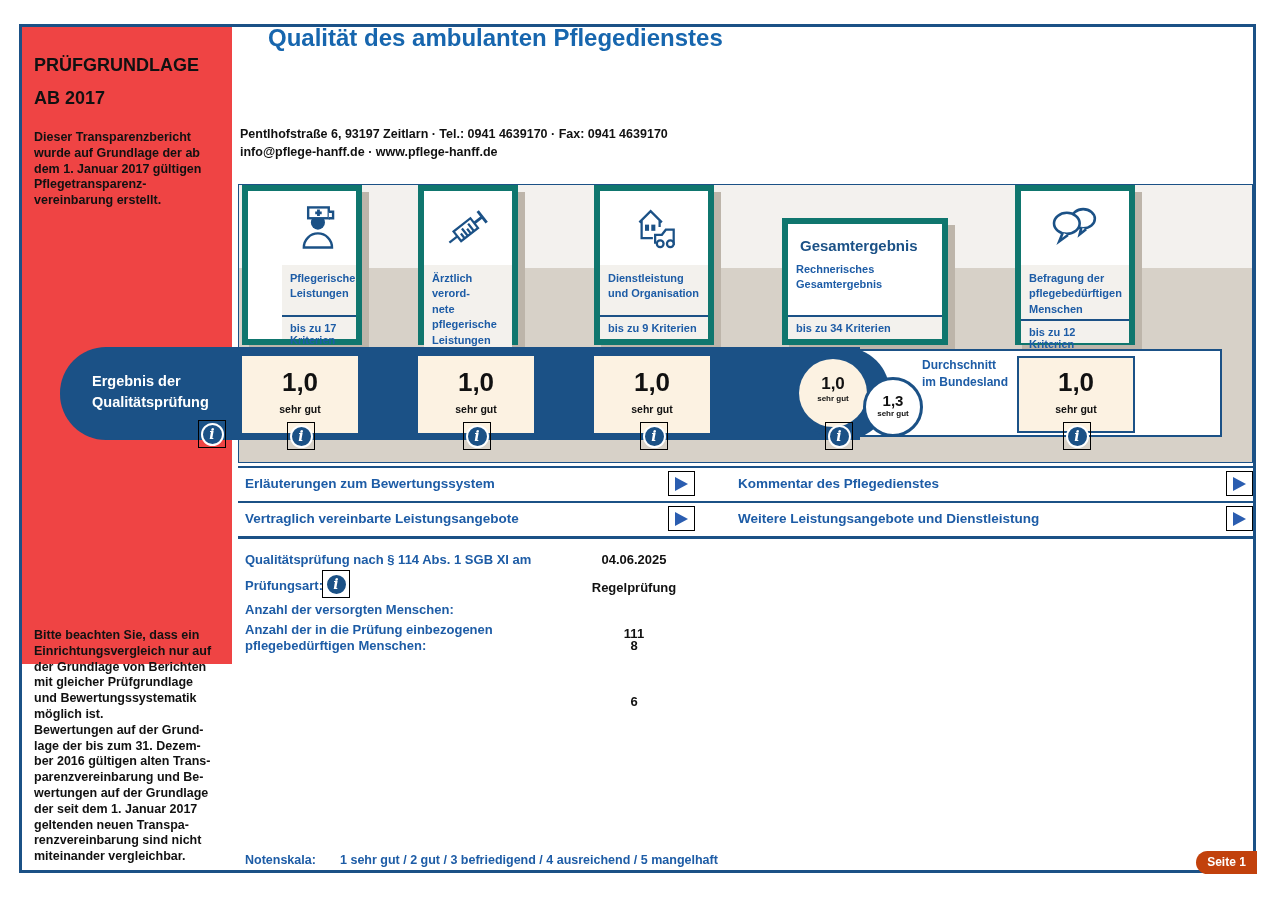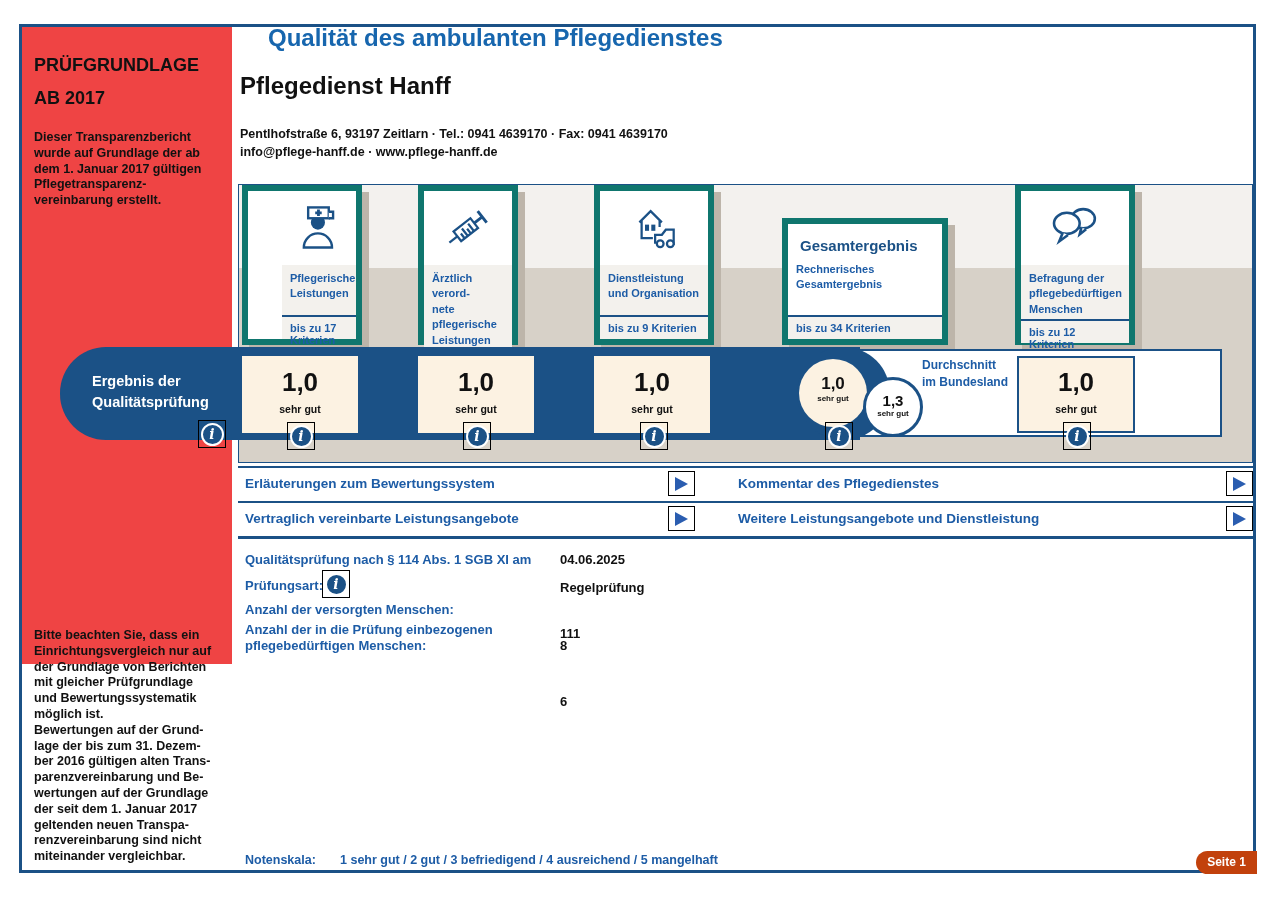--- a/index.html
+++ b/index.html
@@ -46,21 +46,21 @@
   .info{width:26px;height:26px;border:1px solid #000;display:flex;align-items:center;justify-content:center;z-index:30;background:transparent;}
   .info .disc{width:23px;height:23px;border-radius:50%;background:#1b5186;border:2px solid #fff;box-sizing:border-box;
               color:#fff;font-family:"DejaVu Serif",serif;font-style:italic;font-size:14px;line-height:18px;text-align:center;}
   
   .hline{background:#1b5186;z-index:3;}
   .link-label{font-size:13.5px;color:#1d5ca6;z-index:4;}
   .link-arrow{width:25px;height:23px;border:1px solid #000;background:#fff;display:flex;align-items:center;justify-content:center;z-index:4;}
   .tri{width:0;height:0;border-left:13px solid #2a5db0;border-top:7px solid transparent;border-bottom:7px solid transparent;}
   
   .dlabel{font-size:13px;color:#1d5ca6;line-height:16px;white-space:pre-line;z-index:4;}
-  .dvalue{left:560px;width:148px;text-align:left;font-size:13px;color:#111;z-index:4;}
+  .dvalue{left:560px;width:148px;text-align:center;font-size:13px;color:#111;z-index:4;}
   
   .nlabel{left:245px;top:853px;font-size:12.5px;color:#1d5ca6;z-index:4;}
   .nvalue{left:340px;top:853px;font-size:12.5px;color:#1d5ca6;z-index:4;}
   #pagepill{left:1196px;top:851px;width:61px;height:23px;background:#c2410c;border-radius:12px 0 0 12px;
             color:#fff;font-size:12px;text-align:center;line-height:23px;z-index:6;}
   svg{display:block;}
 </style>
 </head>
 <body>
 
@@ -90,21 +90,20 @@
 ber 2016 gültigen alten Trans-
 parenzvereinbarung und Be-
 wertungen auf der Grundlage
 der seit dem 1. Januar 2017
 geltenden neuen Transpa-
 renzvereinbarung sind nicht
 miteinander vergleichbar.</div>
   </div>
 
   <div class="abs title1">Qualität des ambulanten Pflegedienstes</div>
-  <div class="abs title2">Pflegedienst Hanff</div>
   <div class="abs addr" style="top:127px;">Pentlhofstraße 6, 93197 Zeitlarn · Tel.: 0941 4639170 · Fax: 0941 4639170</div>
   <div class="abs addr" style="top:145px;">info@pflege-hanff.de · www.pflege-hanff.de</div>
 
   <div class="abs" id="panel">
     <div class="band-light"></div>
     <div class="band-beige"></div>
   </div>
 
   <div class="abs card" style="left:242px;top:185px;width:120px;height:160px;padding-left:34px;">
     <div class="card-icon">

